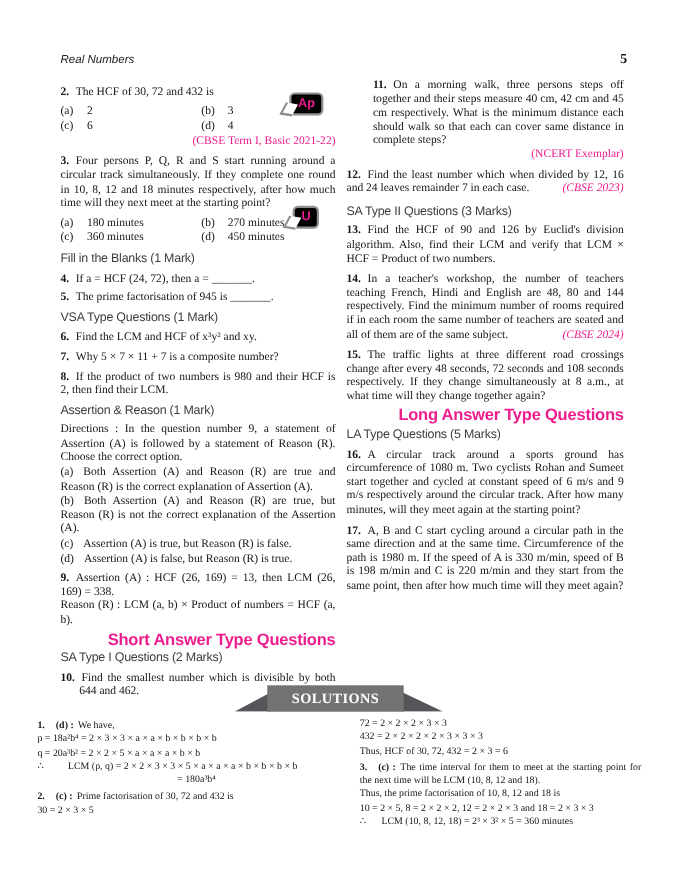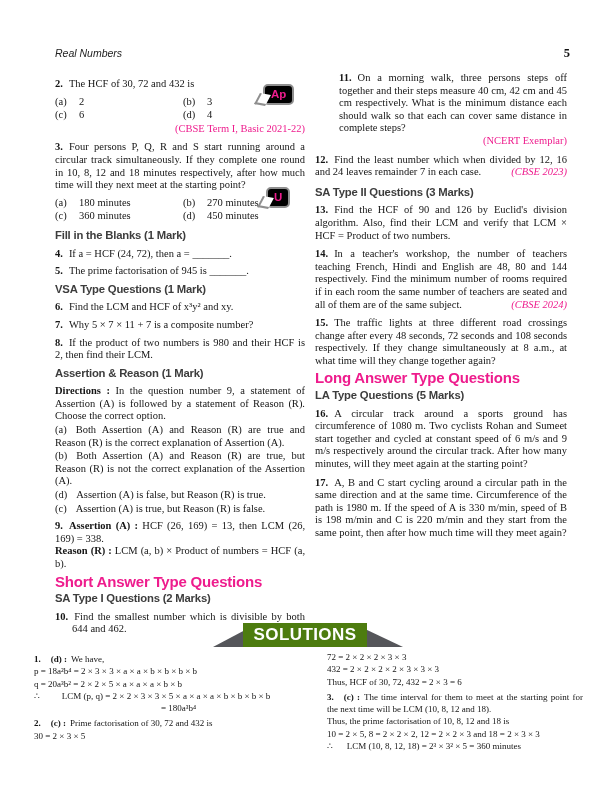--- a/index.html
+++ b/index.html
@@ -10,24 +10,24 @@
   
   .pagehead{position:absolute;top:46px;left:55px;right:42px;display:flex;justify-content:space-between;align-items:baseline;}
   .chapter{font-family:"Liberation Sans",sans-serif;font-style:italic;font-size:10.5px;color:#222;}
   .pageno{font-size:12.5px;font-weight:bold;color:#111;}
   
   .col{position:absolute;width:250px;font-size:10.5px;line-height:12.6px;text-align:justify;}
   #col-left{left:55px;top:78px;}
   #col-right{left:315px;top:72px;width:252px;}
   p.q{margin:0 0 5px 0;position:relative;}
   .qnum{font-weight:bold;padding-right:6px;}
-  .blabel{font-weight:bold;}
+  .blabel{font-weight:normal;}
   .hang{padding-left:17px;text-indent:-17px;}
-  .subhead{font-family:"Liberation Sans",sans-serif;font-size:11.3px;color:#3d3d3d;text-align:left;margin:3px 0 6px 0;letter-spacing:-0.2px;font-weight:bold;}
-  .bighead{font-family:"Liberation Sans",sans-serif;font-size:15px;font-weight:bold;color:#ee1c8d;text-align:left;margin:5px 0 4px 0;letter-spacing:-0.2px;}
+  .subhead{font-family:"Liberation Sans",sans-serif;font-size:11.3px;color:#3d3d3d;text-align:left;margin:3px 0 6px 0;letter-spacing:-0.2px;}
+  .bighead{font-family:"Liberation Sans",sans-serif;font-size:15px;font-weight:bold;color:#ee1c8d;text-align:right;margin:5px 0 4px 0;letter-spacing:-0.2px;}
   .refline{color:#ee1c8d;text-align:right;margin:0 0 6px 0;}
   .qref{position:absolute;right:0;bottom:0;color:#ee1c8d;font-style:italic;}
   
   .opts{margin:0 0 1px 0;}
   .optrow{display:flex;margin:0 0 1px 0;text-align:left;}
   .opt{width:128px;display:flex;}
   .opt.second{flex:1;}
   .olab{width:24px;flex:none;}
   .arrow-opts p{margin:0 0 1px 0;}
   .arlab{padding-right:9px;}
@@ -38,23 +38,23 @@
   .badge .tail{position:absolute;left:-8px;bottom:-2px;width:9px;height:9px;background:#fff;
          border-left:2px solid #8f8f8f;border-bottom:2px solid #8f8f8f;transform:skew(-28deg,10deg);}
   #badge-ap{left:263px;top:84px;}
   #badge-u{left:266px;top:187px;}
   
   .banner{position:absolute;left:213px;top:623px;width:190px;height:24px;}
   .banner .tri-left{position:absolute;left:0;top:6px;width:34px;height:18px;background:#55565a;
         clip-path:polygon(100% 0,100% 100%,0 100%);}
   .banner .tri-right{position:absolute;right:0;top:6px;width:38px;height:18px;background:#55565a;
         clip-path:polygon(0 0,100% 100%,0 100%);}
-  .banner .core{position:absolute;left:30px;right:36px;top:0;bottom:0;background:#4d7c0f;
+  .banner .core{position:absolute;left:30px;right:36px;top:0;bottom:0;background:#737373;
         display:flex;align-items:center;justify-content:center;
-        font-family:Liberation Sans, sans-serif;font-weight:bold;font-size:17px;color:#ffffff;letter-spacing:0.4px;}
+        font-family:Liberation Serif, serif;font-weight:bold;font-size:13px;color:#ffffff;letter-spacing:0.4px;}
   
   .solcol{position:absolute;font-size:9px;line-height:12.3px;text-align:left;}
   #sol-left{left:34px;top:653px;width:276px;}
   #sol-right{left:327px;top:651px;width:256px;}
   .sline{margin:0;}
   .spar{margin:0;text-align:justify;}
   .snum{font-weight:bold;padding-right:10px;}
   .sans{font-weight:bold;padding-right:4px;}
   .tf{padding-right:22px;}
   .tf2{padding-right:14px;}
@@ -148,22 +148,22 @@
     </p>
 
     <div class="subhead">Assertion &amp; Reason (1 Mark)</div>
 
     <p class="q" style="margin-bottom:1px;">
       <span class="blabel">Directions :</span> <span>In the question number 9, a statement of Assertion (A) is followed by a statement of Reason (R). Choose the correct option.</span>
     </p>
     <div class="arrow-opts" style="margin-bottom:5px;">
       <p><span class="arlab">(a)</span><span>Both Assertion (A) and Reason (R) are true and Reason (R) is the correct explanation of Assertion (A).</span></p>
       <p><span class="arlab">(b)</span><span>Both Assertion (A) and Reason (R) are true, but Reason (R) is not the correct explanation of the Assertion (A).</span></p>
+      <p><span class="arlab">(c)</span><span>Assertion (A) is true, but Reason (R) is false.</span></p>
       <p><span class="arlab">(d)</span><span>Assertion (A) is false, but Reason (R) is true.</span></p>
-      <p><span class="arlab">(c)</span><span>Assertion (A) is true, but Reason (R) is false.</span></p>
     </div>
 
     <p class="q" style="margin-bottom:0;">
       <span class="qnum">9.</span><span class="blabel">Assertion (A) :</span> <span>HCF (26, 169) = 13, then LCM (26, 169) = 338.</span>
     </p>
     <p class="q" style="margin-bottom:4px;">
       <span class="blabel">Reason (R) :</span> <span>LCM (a, b) × Product of numbers = HCF (a, b).</span>
     </p>
 
     <div class="bighead">Short Answer Type Questions</div>

